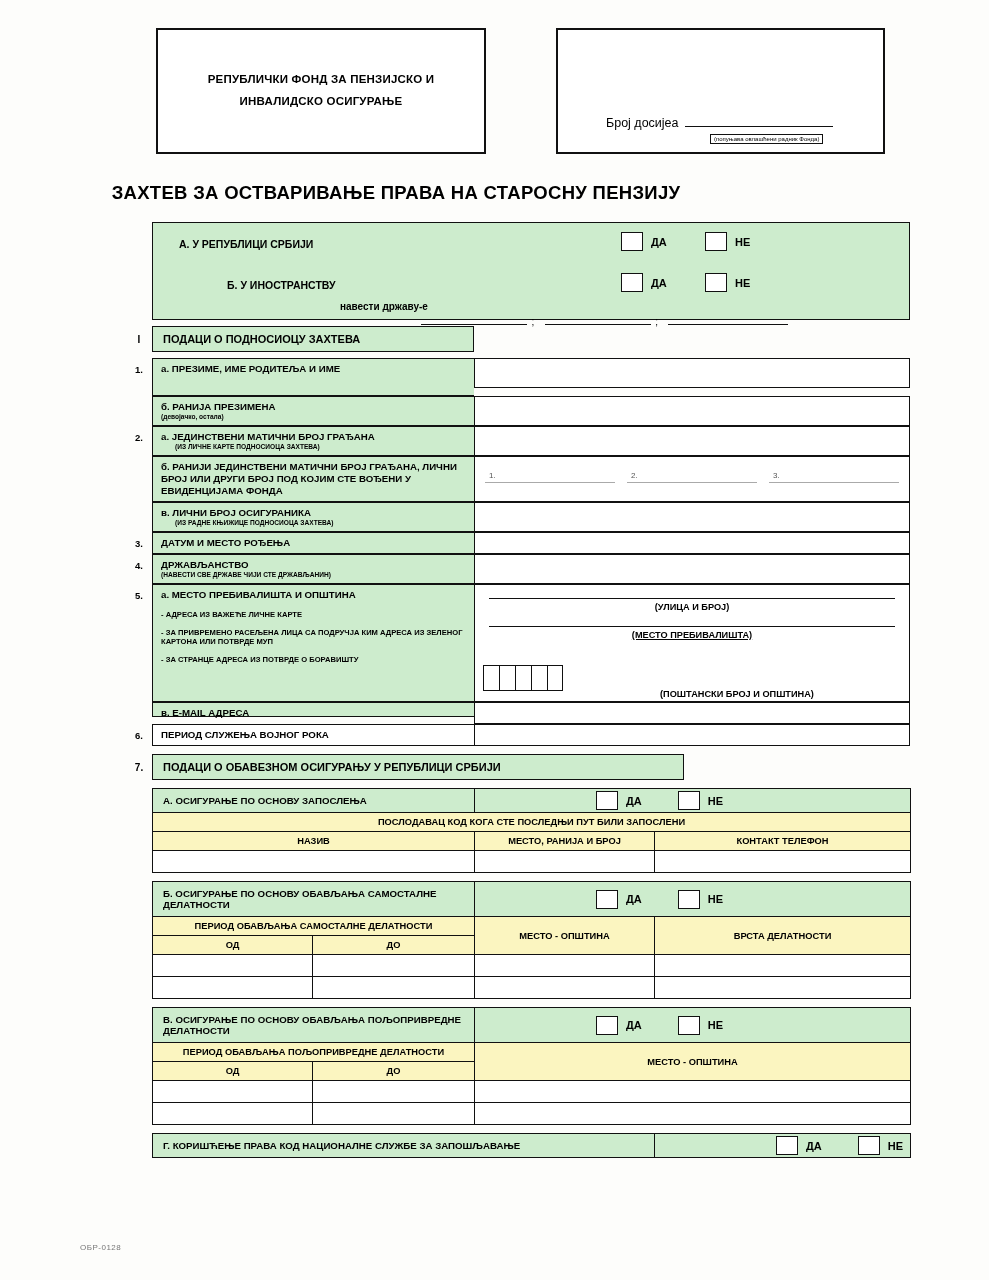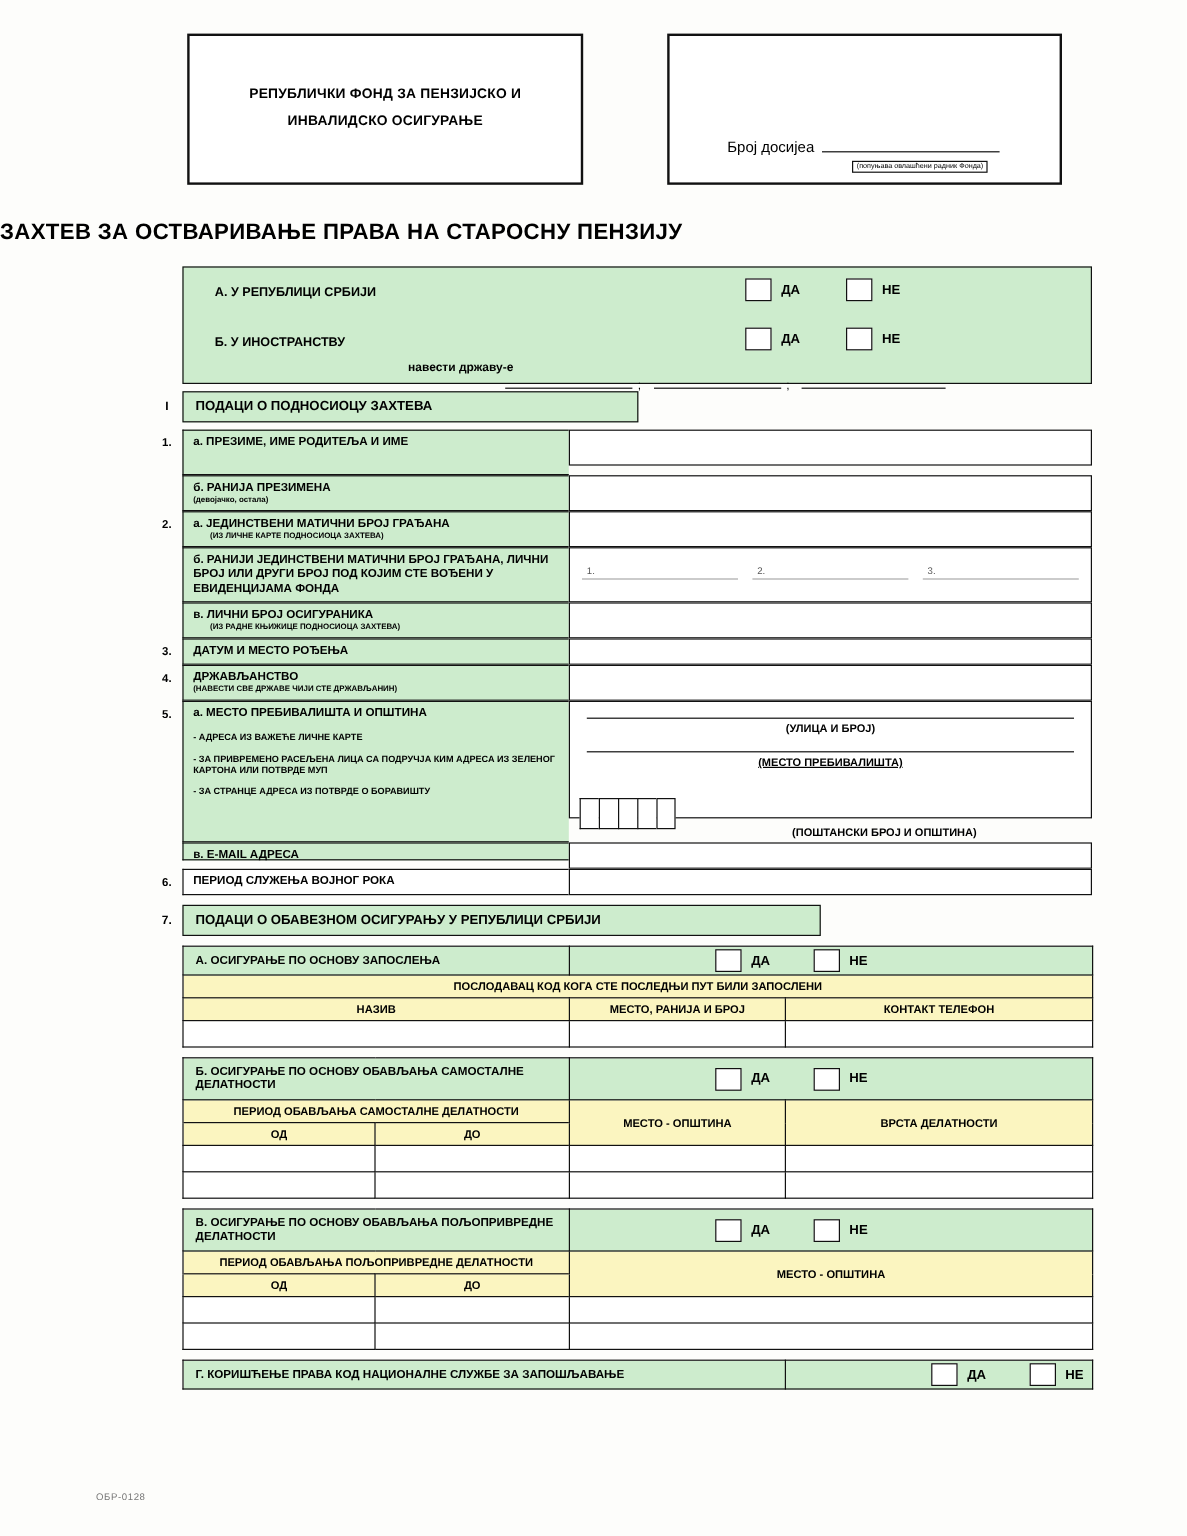--- a/index.html
+++ b/index.html
@@ -77,20 +77,21 @@
     padding: 1px 3px;
     background: #fff;
     white-space: nowrap;
   }
 
   
   .doc-title {
     position: absolute;
     left: 0; top: 182px;
     width: 792px;
+    text-align: center;
     font-size: 18.5px;
     font-weight: bold;
     letter-spacing: .3px;
   }
 
   
   .sheet {
     position: absolute;
     left: 152px; top: 222px;
     width: 758px;
@@ -328,21 +329,21 @@
       </div>
       <div class="chk-grp" style="left:468px; top:9px;">
         <span class="chk"></span>
         <span class="chk-lbl">ДА</span>
       </div>
       <div class="chk-grp" style="left:552px; top:9px;">
         <span class="chk"></span>
         <span class="chk-lbl">НЕ</span>
       </div>
 
-      <div class="ab-row" style="top:45px;">
+      <div class="ab-row" style="top:45px;margin-left:48px;">
         <span class="ab-label">Б. У ИНОСТРАНСТВУ</span>
       </div>
       <div class="chk-grp" style="left:468px; top:50px;">
         <span class="chk"></span>
         <span class="chk-lbl">ДА</span>
       </div>
       <div class="chk-grp" style="left:552px; top:50px;">
         <span class="chk"></span>
         <span class="chk-lbl">НЕ</span>
       </div>
@@ -352,21 +353,21 @@
         <span class="uline" style="width:106px;"></span>
         <span style="font-size:10px;">;</span>
         <span class="uline" style="width:106px; margin-left:6px;"></span>
         <span style="font-size:10px;">;</span>
         <span class="uline" style="width:120px; margin-left:6px;"></span>
       </div>
     </div>
 
     <div class="sec-bar" style="margin-top:6px; margin-left:-26px;">
       <div class="sec-num">I</div>
-      <div class="sec-title" style="width:380px;">ПОДАЦИ О ПОДНОСИОЦУ ЗАХТЕВА</div>
+      <div class="sec-title" style="width:322px;">ПОДАЦИ О ПОДНОСИОЦУ ЗАХТЕВА</div>
     </div>
 
     <div style="margin-left:-26px; margin-top:6px;">
 
       <div class="rowwrap">
         <div class="numcol">1.</div>
         <div class="cell-l" style="height:38px;">
           <div class="lbl-main">а. ПРЕЗИМЕ, ИМЕ РОДИТЕЉА И ИМЕ</div>
         </div>
         <div class="cell-r" style="height:30px;"></div>
@@ -431,21 +432,21 @@
       </div>
 
       <div class="rowwrap">
         <div class="numcol">5.</div>
         <div class="cell-l" style="height:118px;">
           <div class="lbl-main" style="margin-bottom:9px;">а. МЕСТО ПРЕБИВАЛИШТА И ОПШТИНА</div>
           <div class="lbl-sub" style="margin-bottom:8px;">- АДРЕСА ИЗ ВАЖЕЋЕ ЛИЧНЕ КАРТЕ</div>
           <div class="lbl-sub" style="margin-bottom:8px;">- ЗА ПРИВРЕМЕНО РАСЕЉЕНА ЛИЦА СА ПОДРУЧЈА КИМ   АДРЕСА ИЗ ЗЕЛЕНОГ КАРТОНА ИЛИ ПОТВРДЕ МУП</div>
           <div class="lbl-sub">- ЗА СТРАНЦЕ АДРЕСА ИЗ ПОТВРДЕ О БОРАВИШТУ</div>
         </div>
-        <div class="cell-r" style="height:98px;">
+        <div class="cell-r" style="height:118px;">
           <div style="position:absolute; left:14px; right:14px; top:12px;">
             <div class="addr-line"></div>
             <div class="addr-cap" style="margin-top:3px;">(УЛИЦА И БРОЈ)</div>
           </div>
           <div style="position:absolute; left:14px; right:14px; top:40px;text-decoration:underline;">
             <div class="addr-line"></div>
             <div class="addr-cap" style="margin-top:3px;">(МЕСТО ПРЕБИВАЛИШТА)</div>
           </div>
           <div class="boxes" style="position:absolute; left:8px; top:80px;">
             <i></i>

